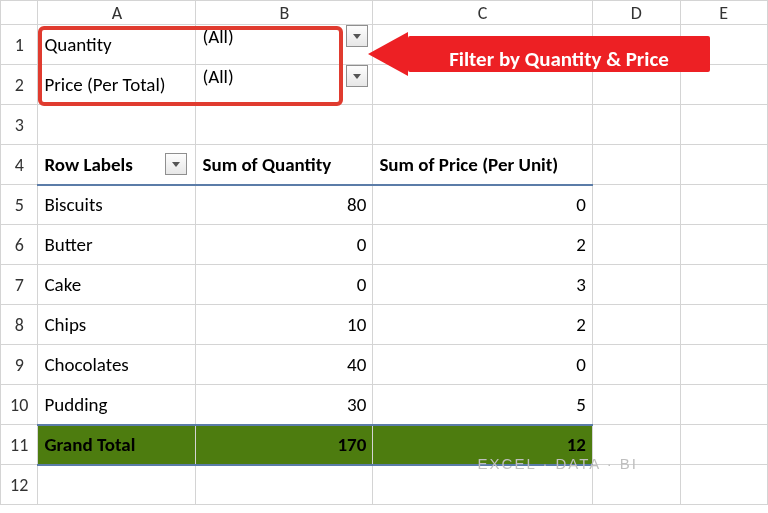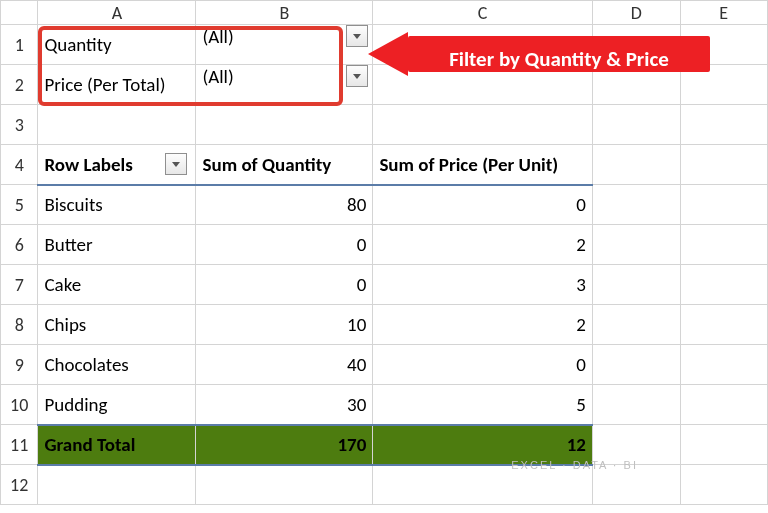--- a/index.html
+++ b/index.html
@@ -120,21 +120,21 @@
     bottom: 42px;
     color: #bfbfbf;
     font-style: italic;
     font-family: Georgia, serif;
     font-size: 20px;
     text-align: right;
     line-height: 1;
     pointer-events: none;
   }
   .watermark .sub {
-    font-size: 11px;
+    font-size: 15px;
     font-style: normal;
     letter-spacing: 2px;
     display: block;
     font-family: Arial, sans-serif;
   }
   .rowlabels-cell {
     display: flex;
     align-items: center;
     justify-content: space-between;
     height: 100%;

